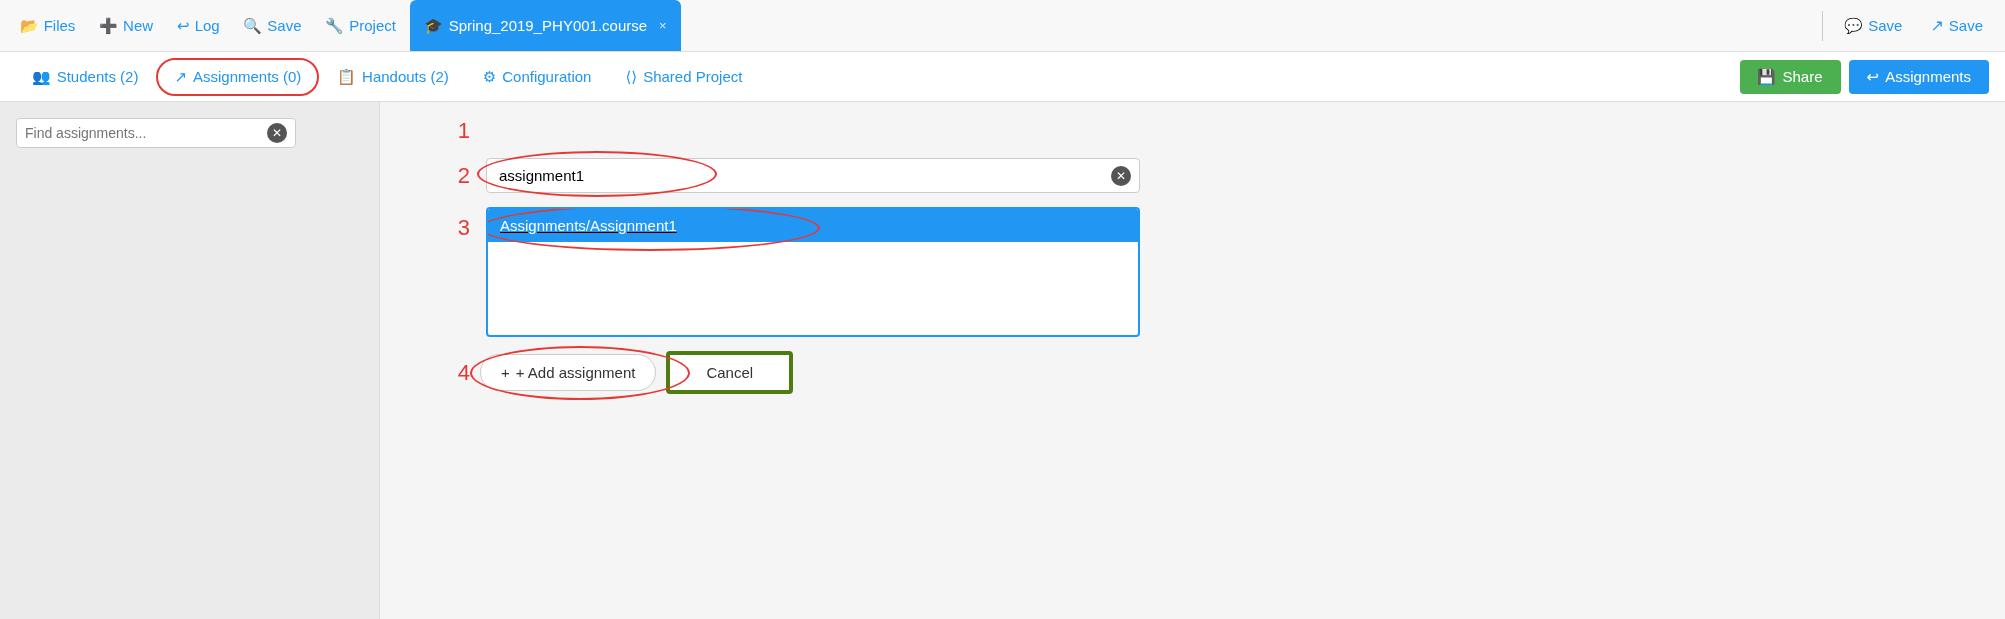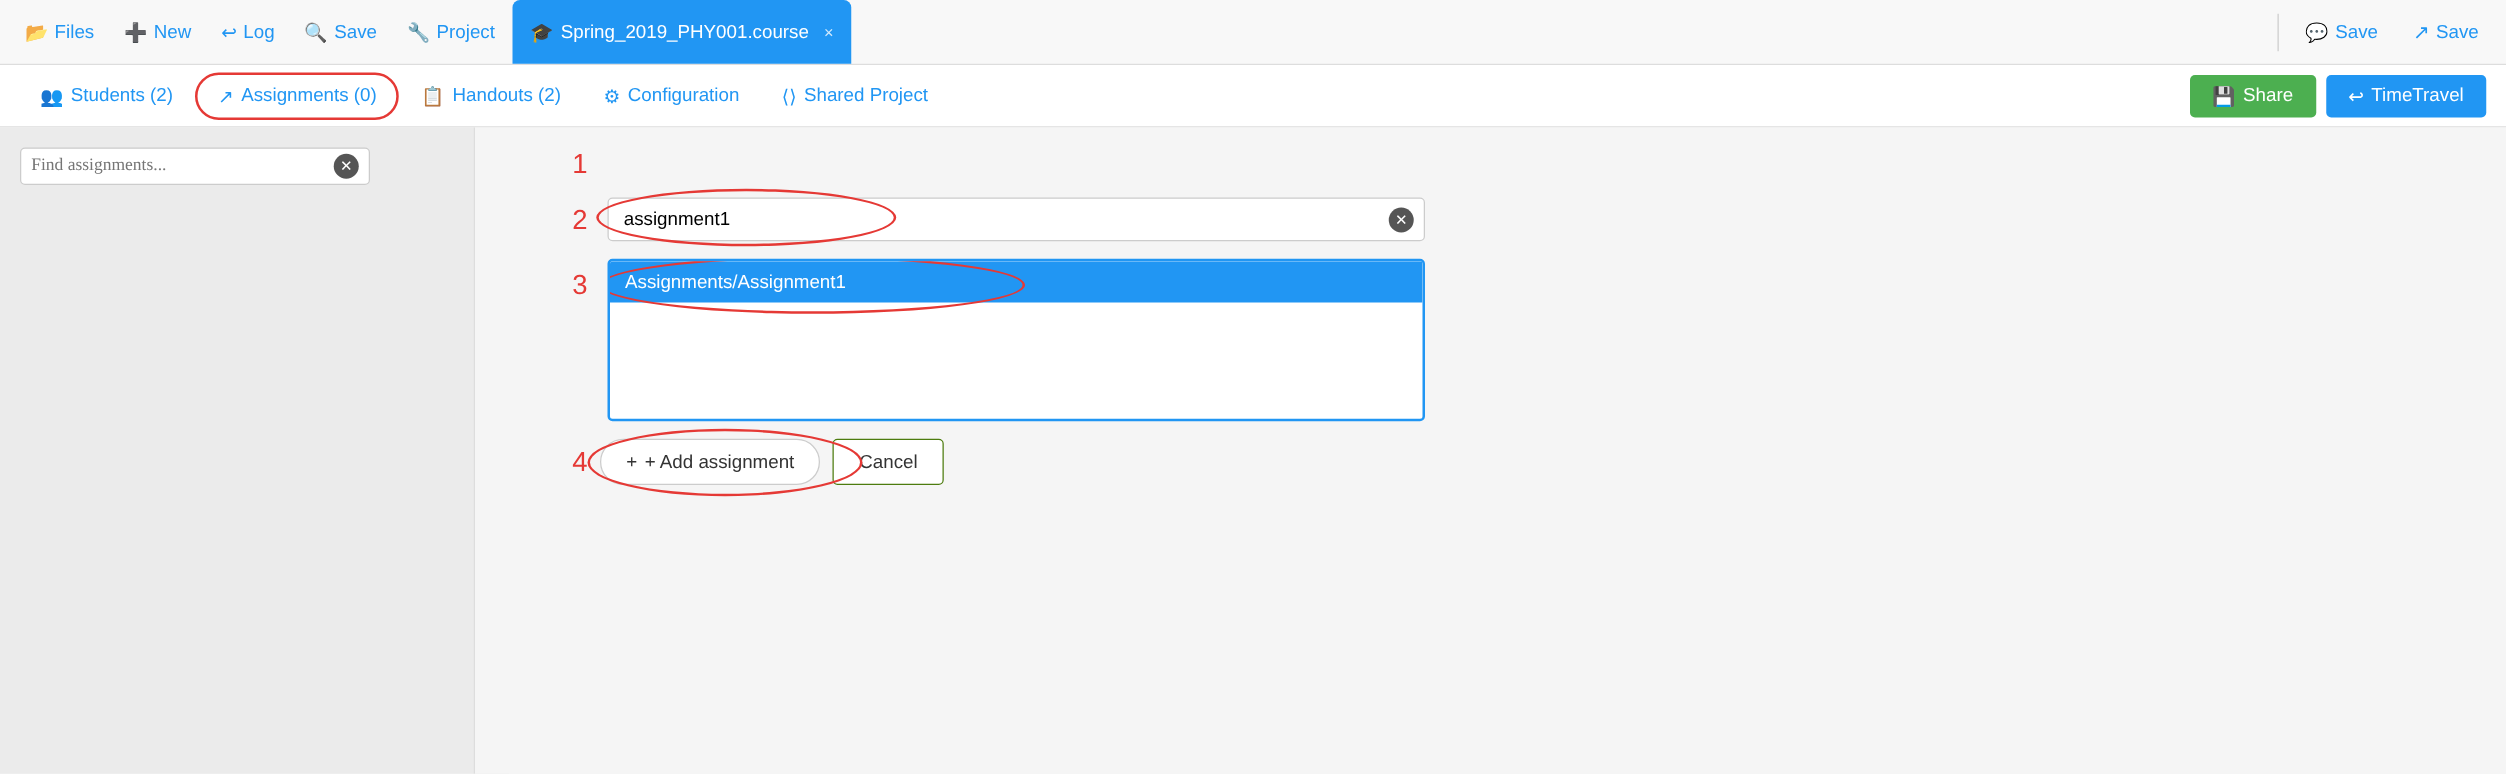--- a/index.html
+++ b/index.html
@@ -133,21 +133,20 @@
       gap: 6px;
       width: 280px;
     }
     .search-input {
       border: none;
       outline: none;
       font-size: 14px;
       color: #999;
       flex: 1;
       background: transparent;
-      font-family: Liberation Serif, serif;
     }
     .clear-btn {
       background: #555;
       color: white;
       border: none;
       border-radius: 50%;
       width: 20px;
       height: 20px;
       cursor: pointer;
       font-size: 12px;
@@ -179,20 +178,21 @@
       min-width: 30px;
       text-align: right;
     }
     .listbox-container {
       flex: 1;
       border: 2px solid #2196f3;
       border-radius: 4px;
       background: white;
       min-height: 130px;
       overflow: auto;
+      text-decoration: underline;
     }
     .listbox-item {
       background: #2196f3;
       color: white;
       padding: 8px 12px;
       font-size: 15px;
       cursor: pointer;
     }
     .step-input-with-clear {
       display: flex;
@@ -238,23 +238,23 @@
       padding: 9px 20px;
       font-size: 15px;
       cursor: pointer;
       display: flex;
       align-items: center;
       gap: 6px;
     }
     .btn-cancel {
       background: white;
       color: #333;
-      border: 1px solid #4d7c0f;
-      border-radius: 4px;
-      padding: 9px 20px;
+      border: 4px solid #4d7c0f;
+      border-radius: 4px;
+      padding: 9px 36px;
       font-size: 15px;
       cursor: pointer;
     }
 
     
     .annotate-circle-assignments {
       border: 2.5px solid #e53935;
       border-radius: 20px;
     }
   </style>
@@ -327,21 +327,21 @@
   </div>
 
   <div class="nav-spacer"></div>
 
   <button class="btn-save">
     <span>💾</span>
     <span>Share</span>
   </button>
   <button class="btn-timetravel">
     <span>↩</span>
-    <span>TimeTravel</span>
+    <span>Assignments</span>
   </button>
 </div>
 
 <div class="main-content">
 
   <div class="left-panel">
     <div class="search-box">
       <input class="search-input" type="text" placeholder="Find assignments..." style="">
       <button class="clear-btn">✕</button>
     </div>

